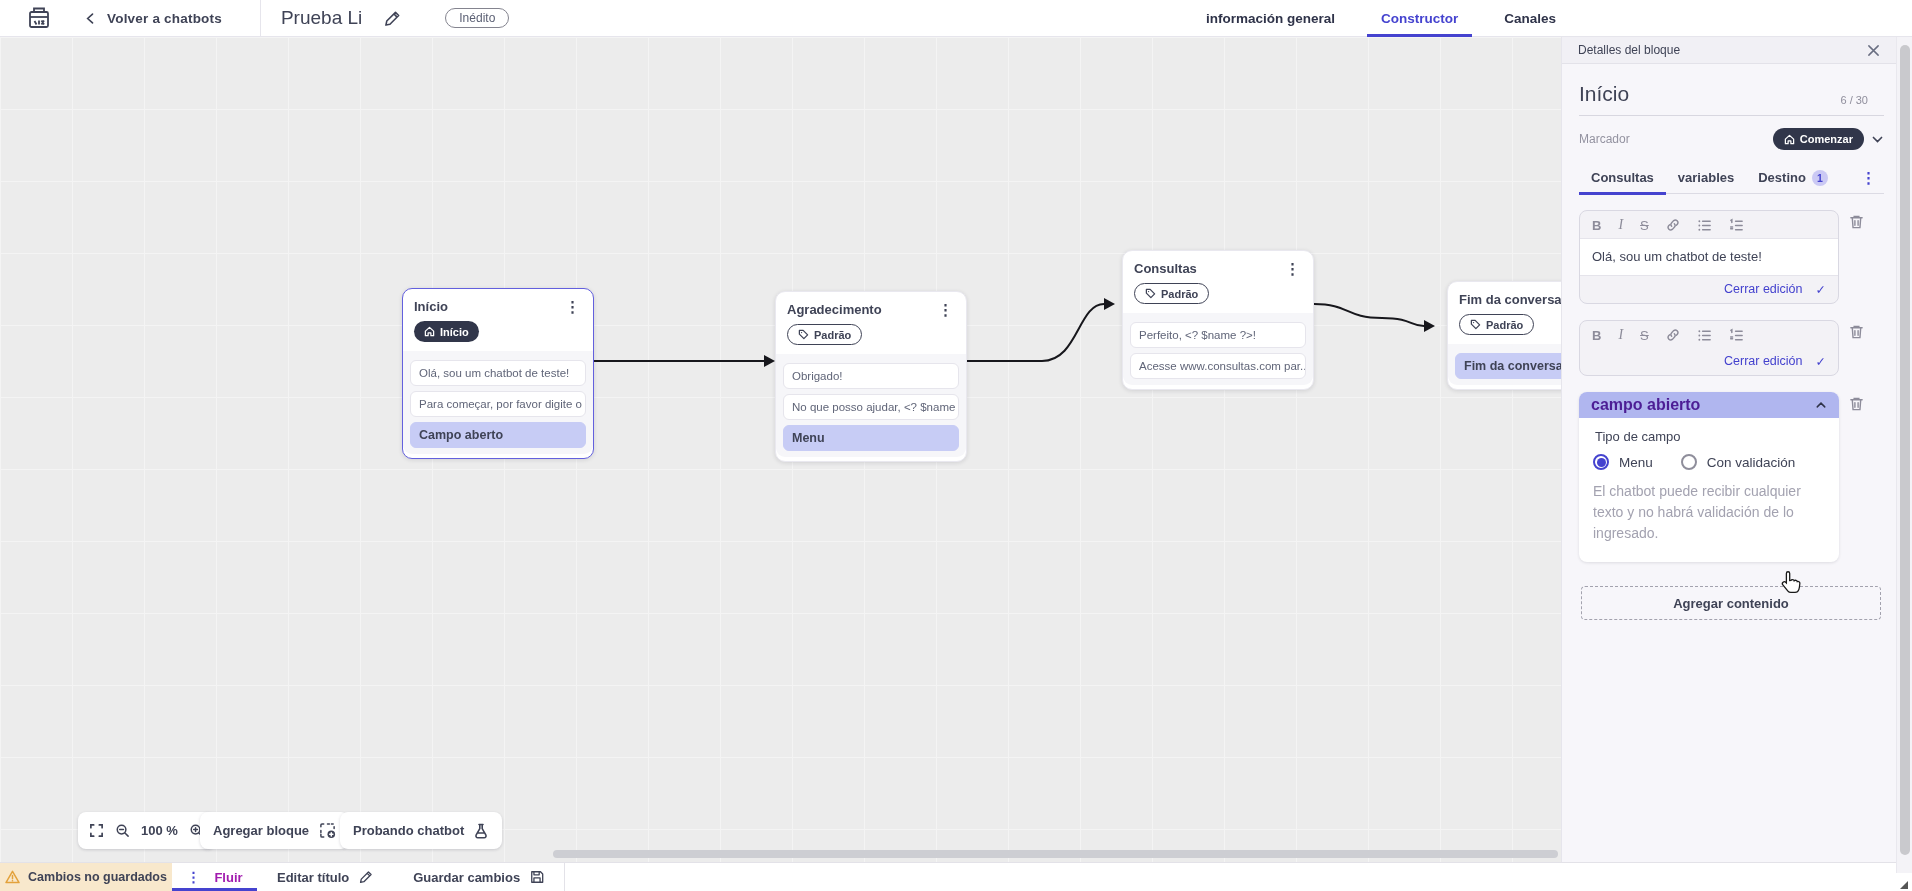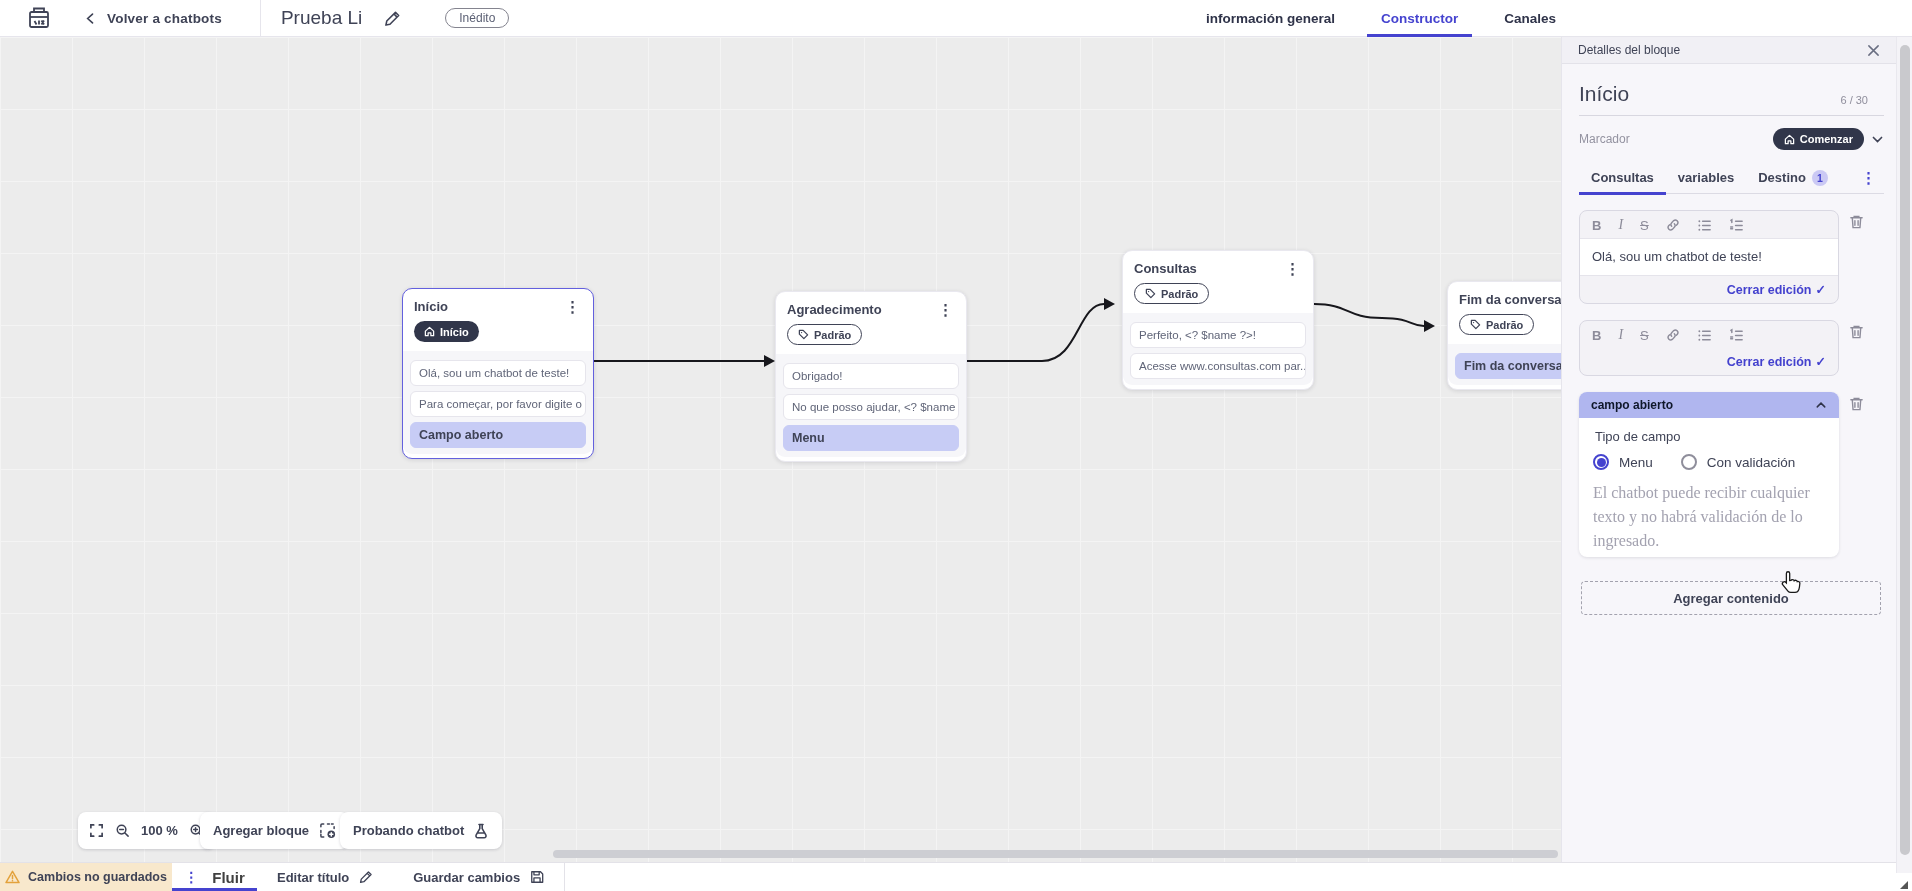--- a/index.html
+++ b/index.html
@@ -87,57 +87,57 @@
 
   .edrow { display:flex; align-items:flex-start; gap:10px; margin-top:16px; }
   .editor { width:260px; border:1px solid #d9d8e2; background:#f3f2f6; border-radius:8px; overflow:hidden; }
   .ed-toolbar { display:flex; align-items:center; gap:17px; padding:6px 12px 5px; color:#8d8c9a; }
   .tbB { font-weight:bold; font-size:13px; cursor:pointer; }
   .tbI { font-style:italic; font-family:"Liberation Serif",serif; font-size:14px; cursor:pointer; }
   .tbS { text-decoration:line-through; font-size:13px; cursor:pointer; }
   .tbic { display:flex; cursor:pointer; }
   .ed-text { background:#fff; border-top:1px solid #e5e4eb; border-bottom:1px solid #e5e4eb;
     padding:8px 12px; font-size:13px; color:#3f4356; line-height:1.55; min-height:33px; }
-  .ed-foot { display:flex; justify-content:flex-end; align-items:flex-end; gap:4px; padding:6px 12px;
-    color:#4341ce; font-size:12.5px; font-weight:bold; cursor:pointer; }
+  .ed-foot { display:flex; justify-content:flex-end; align-items:flex-start; gap:13px; padding:6px 12px;
+    color:#4341ce; font-size:12.5px; font-weight:normal; cursor:pointer; }
   .trash { color:#8d8c9a; cursor:pointer; margin-top:4px; display:flex; }
 
   .fieldcard { width:260px; background:#fff; border-radius:8px; box-shadow:0 1px 3px rgba(40,40,60,.12); }
   .fc-head { background:#b0b6ef; border-radius:8px 8px 0 0; height:26px; display:flex; align-items:center;
     justify-content:space-between; padding:0 12px; cursor:pointer; }
-  .fc-title { font-size:12px; font-weight:bold; color:#0f172a; }
-  .fc-body { padding:11px 14px 4px; }
+  .fc-title { font-size:16px; font-weight:bold; color:#4c1d95; }
+  .fc-body { padding:11px 14px 18px; }
   .fc-label { font-size:13px; color:#3f4356; margin-left:2px; }
   .radio-row { display:flex; align-items:center; gap:10px; margin-top:10px; }
   .radio { width:16px; height:16px; border-radius:50%; border:2px solid #8f8e9b; background:#fff;
     display:inline-block; cursor:pointer; flex:none; }
   .radio.sel { border-color:#4543cf; position:relative; }
   .radio.sel::after { content:""; position:absolute; inset:1.5px; border-radius:50%; background:#4543cf; }
   .radio-label { font-size:13.5px; color:#3f4356; margin-right:18px; }
-  .fc-help { margin-top:11px; font-size:16px; color:#a3a2b0; line-height:1.5;font-family:Liberation Serif, serif; }
+  .fc-help { margin-top:11px; font-size:14px; color:#a3a2b0; line-height:1.5; }
 
   .addcontent { margin-top:24px; width:300px; height:34px; border:1.5px dashed #a3a2ae; border-radius:4px;
     display:flex; align-items:center; justify-content:center; font-size:13px; font-weight:bold;
     color:#3f4356; cursor:pointer; background:transparent; margin-left:2px; }
 
   
   .vscroll { position:absolute; right:0; top:37px; width:16px; height:836px; background:#f4f3f7;
     z-index:55; border-left:1px solid #e9e8ee; }
   .vthumb { position:absolute; left:3px; top:8px; width:10px; height:810px; background:#c9c9cd; border-radius:5px; cursor:pointer; }
 
   
   .bottombar { position:absolute; left:0; bottom:0; width:1912px; height:29px; background:#fff;
     border-top:1px solid #e3e2e8; display:flex; align-items:stretch; z-index:44; }
   .warnbox { width:172px; background:#f8e8cc; display:flex; align-items:center; justify-content:center; gap:8px; }
   .warntxt { font-size:12.5px; font-weight:bold; color:#3f4356; }
   .fluirtab { width:85px; display:flex; align-items:center; justify-content:center; gap:14px;
     position:relative; cursor:pointer; }
   .fluirtab::after { content:""; position:absolute; left:0; right:0; bottom:0; height:3px; background:#4543cf; }
   .fluirdots { color:#4543cf; font-size:14px; font-weight:bold; }
-  .fluirtxt { font-size:15px; font-weight:bold; color:#404040; }
+  .fluirtxt { font-size:13px; font-weight:bold; color:#a21caf; }
   .bbitem { display:flex; align-items:center; gap:10px; font-size:13px; font-weight:bold;
     color:#3f4356; padding:0 20px; cursor:pointer; }
   .bb-div { width:1px; background:#e3e2e8; margin:0; }
 
   .cursor-hand { position:absolute; left:1779px; top:570px; z-index:70; pointer-events:none; }
   .corner-arrow { position:absolute; left:1899px; top:880px; z-index:70; }
 
   svg { display:block; }
 </style>
 </head>

